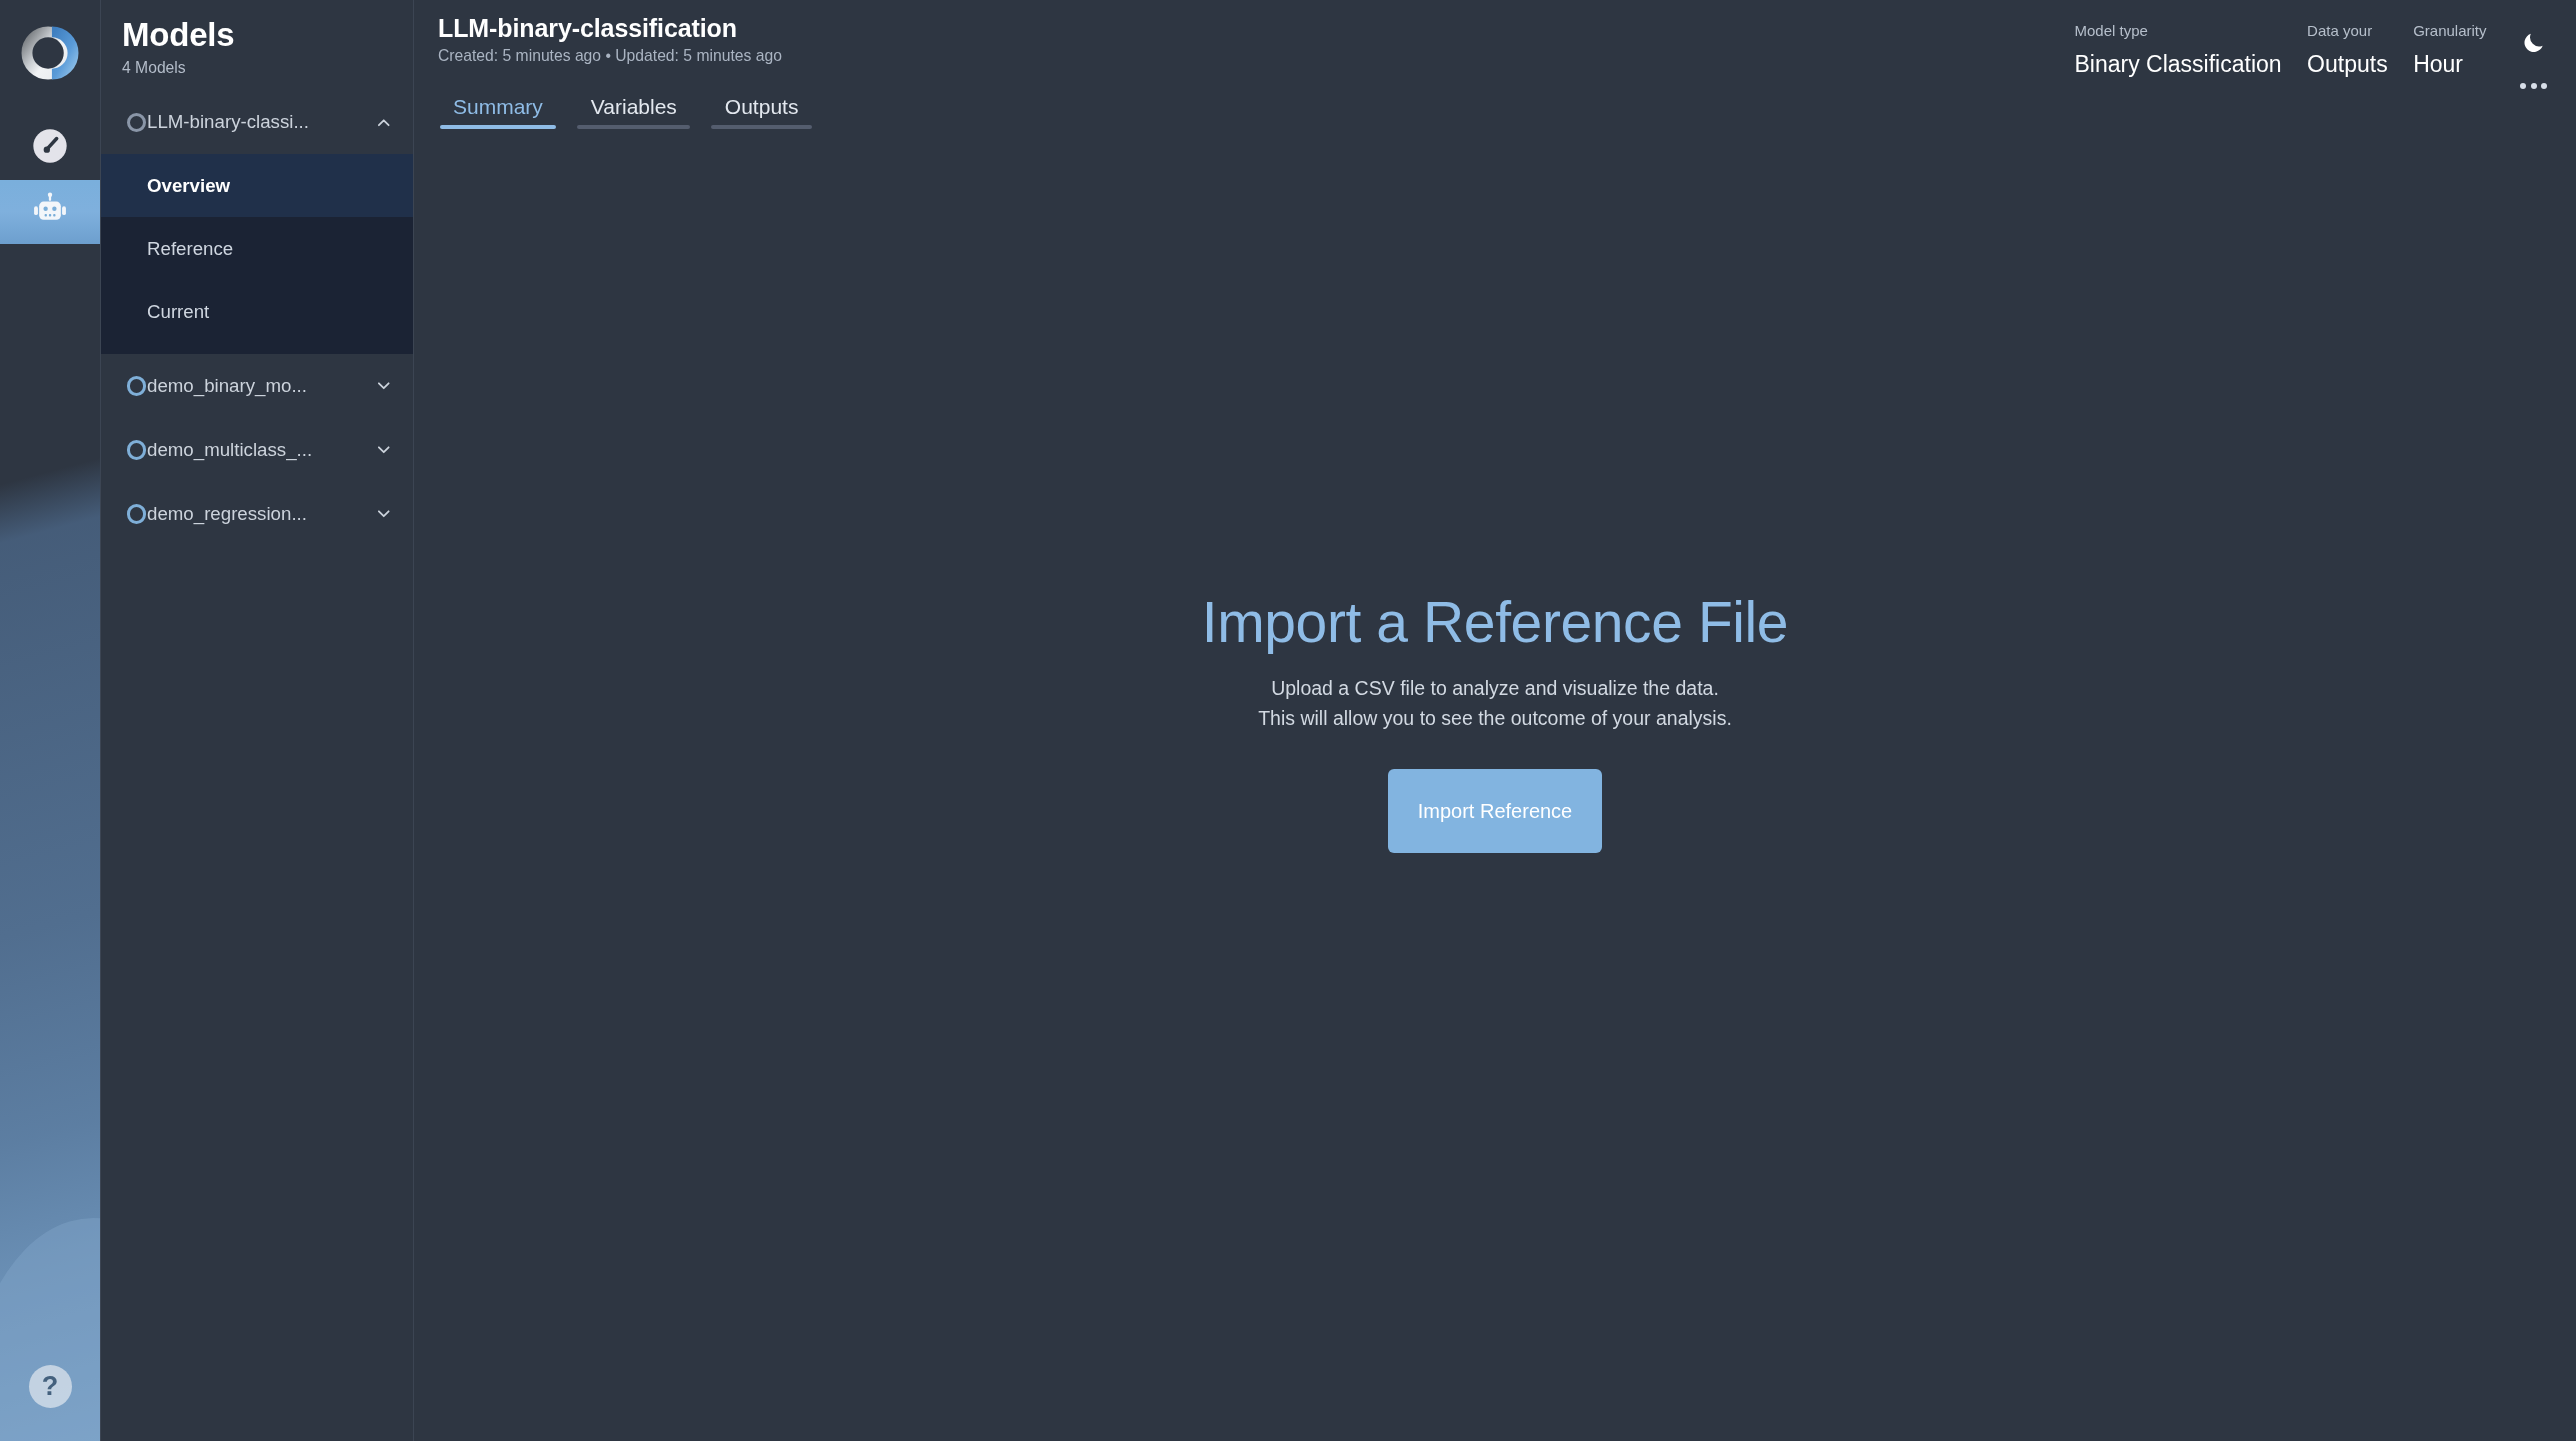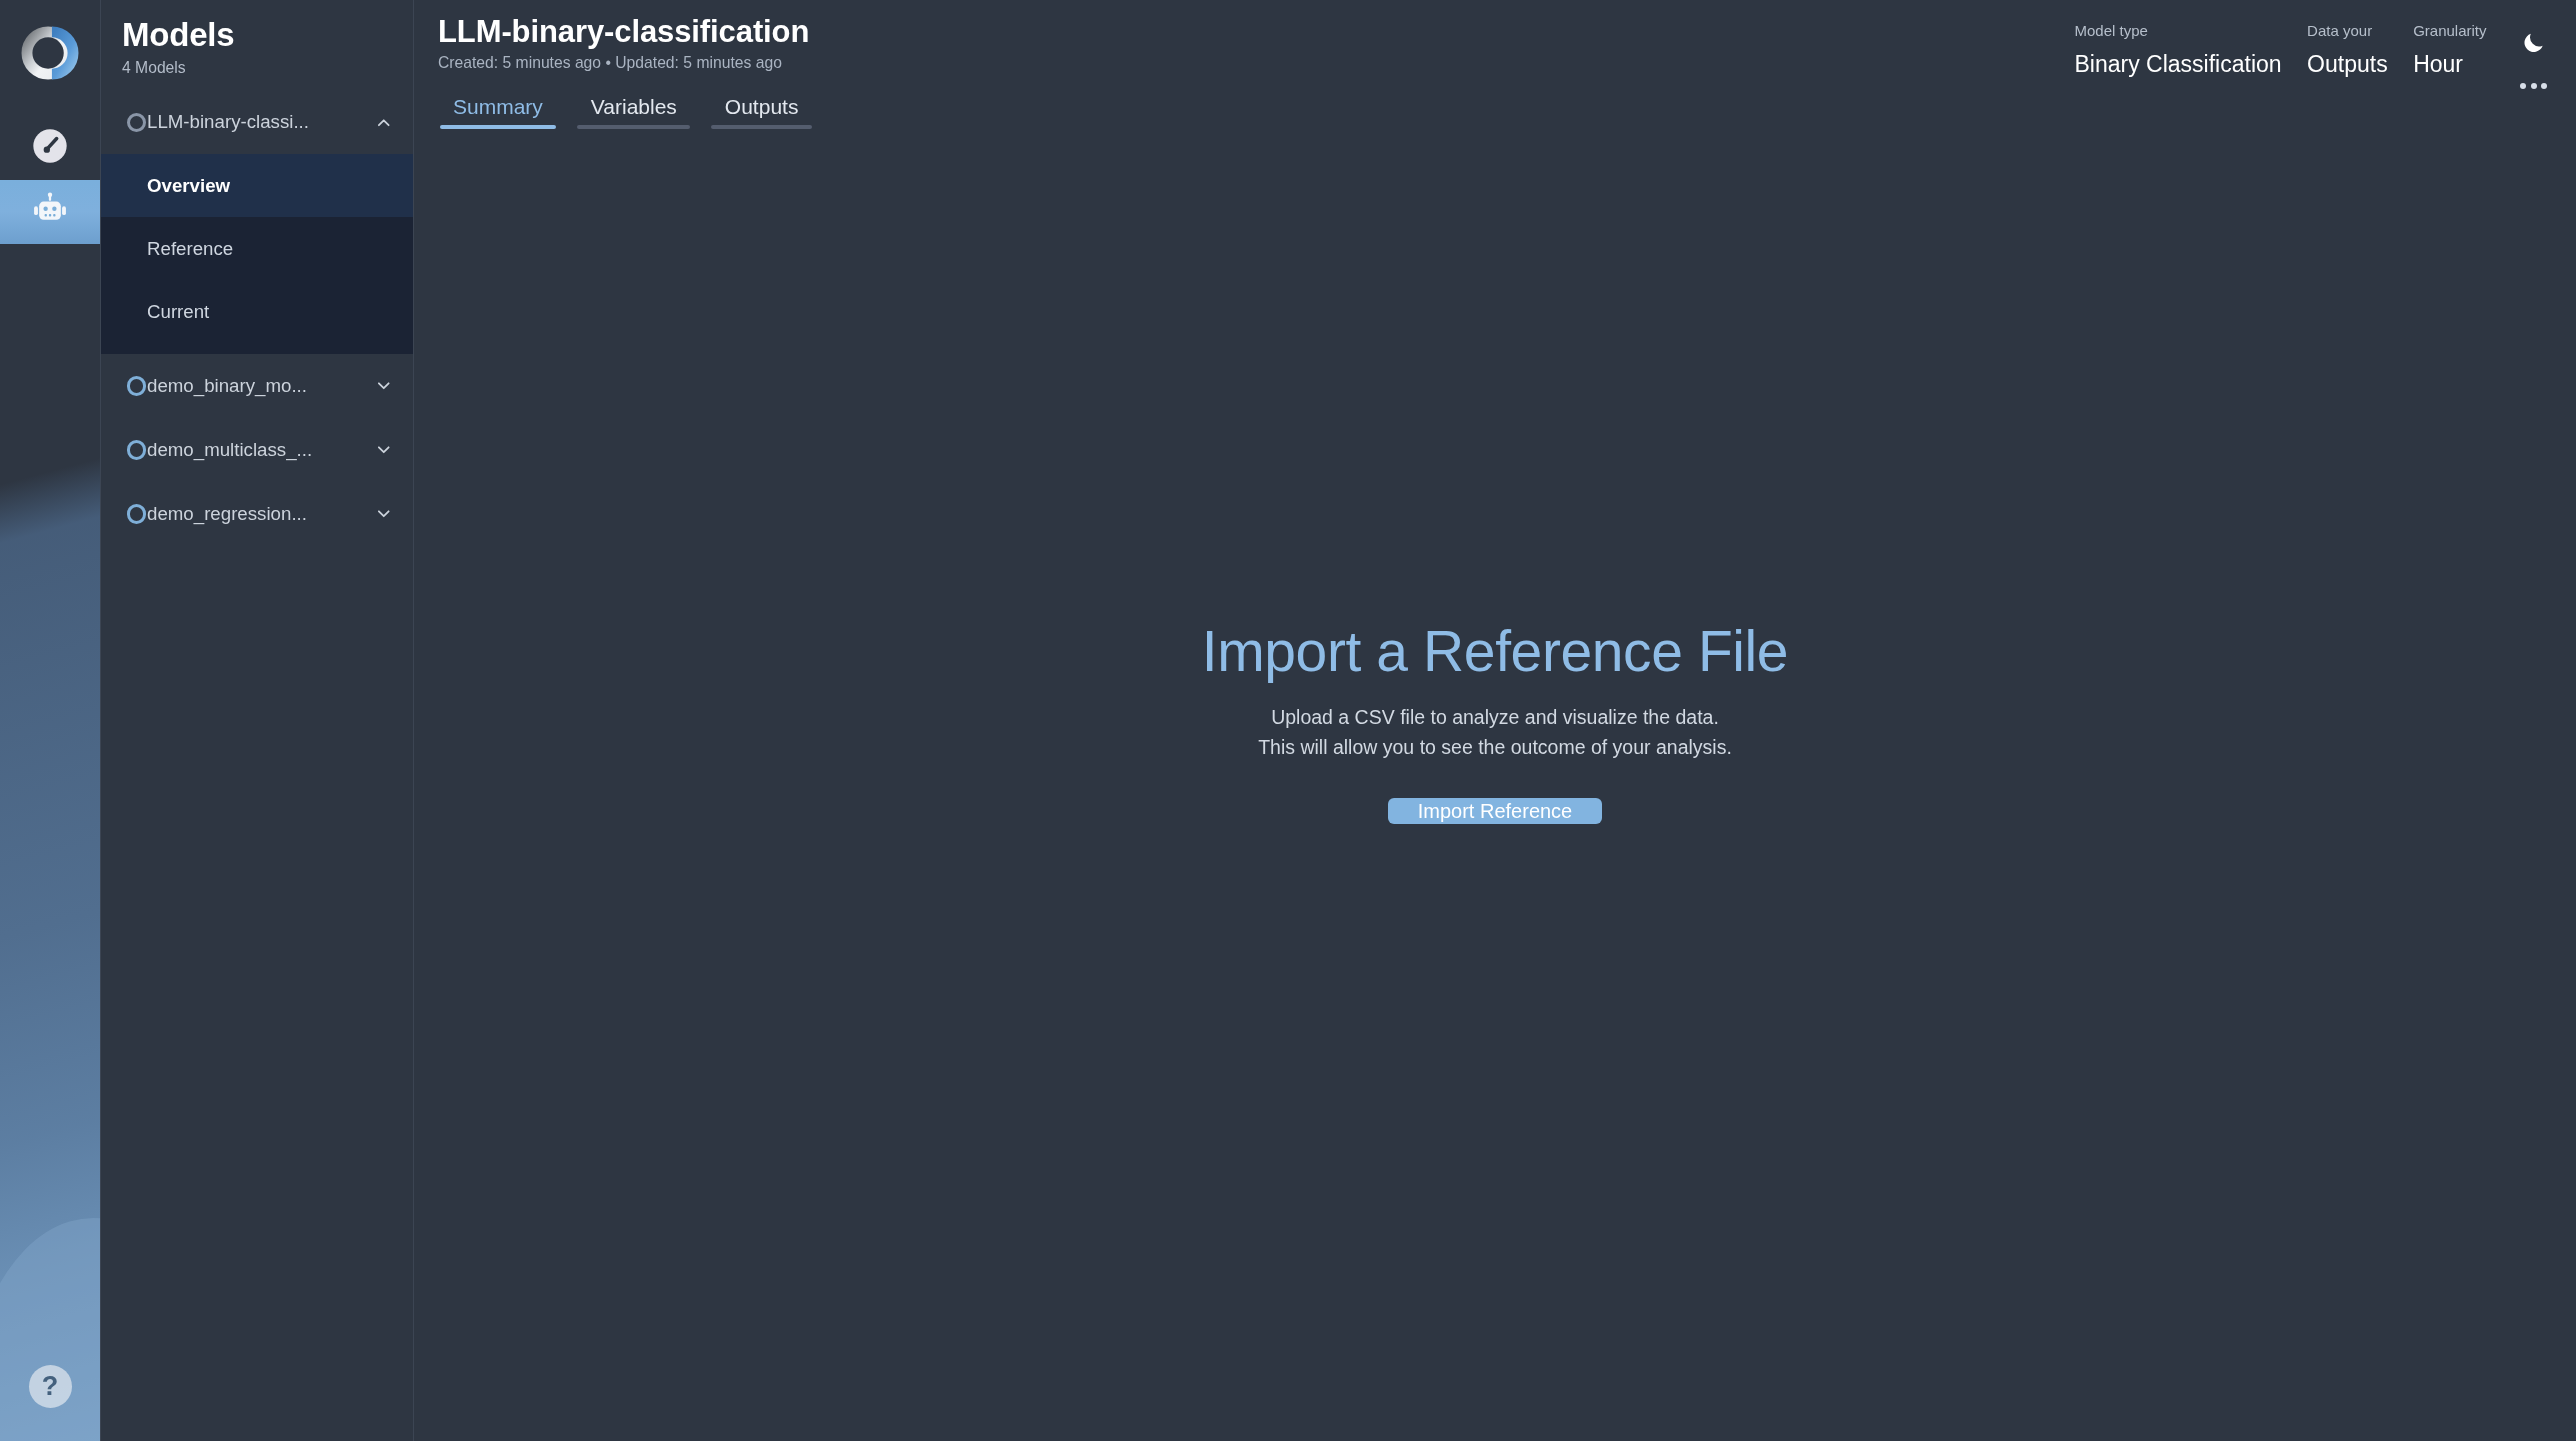--- a/index.html
+++ b/index.html
@@ -194,21 +194,21 @@
 
   .topbar {
     display: flex;
     align-items: flex-start;
     justify-content: space-between;
     padding: 13.5px 27px 0 24px;
     height: 96px;
     flex: 0 0 auto;
   }
   .page-title {
-    font-size: 31px;
+    font-size: 25px;
     font-weight: 700;
     color: #ffffff;
     letter-spacing: -0.1px;
     line-height: 1.15;
   }
   .page-meta {
     margin-top: 4.5px;
     font-size: 15.7px;
     color: #aab4c2;
   }
@@ -295,21 +295,21 @@
     text-align: center;
     line-height: 1.55;
     font-weight: 300;
   }
   .import-btn {
     margin-top: 36px;
     background: #82b4e0;
     color: #ffffff;
     border: none;
     border-radius: 6px;
-    padding: 2px 30px;
+    padding: 31px 30px;
     font-size: 20px;
     font-family: "Liberation Sans", sans-serif;
     cursor: pointer;
     line-height: 1.1;
   }
 </style>
 </head>
 <body>
 
 <div class="app">

